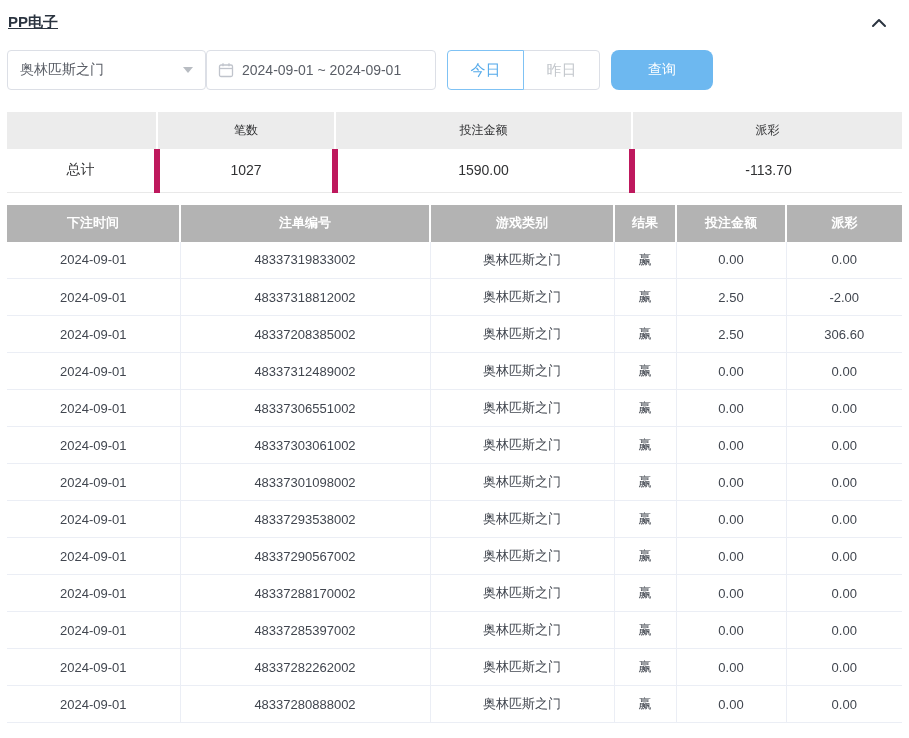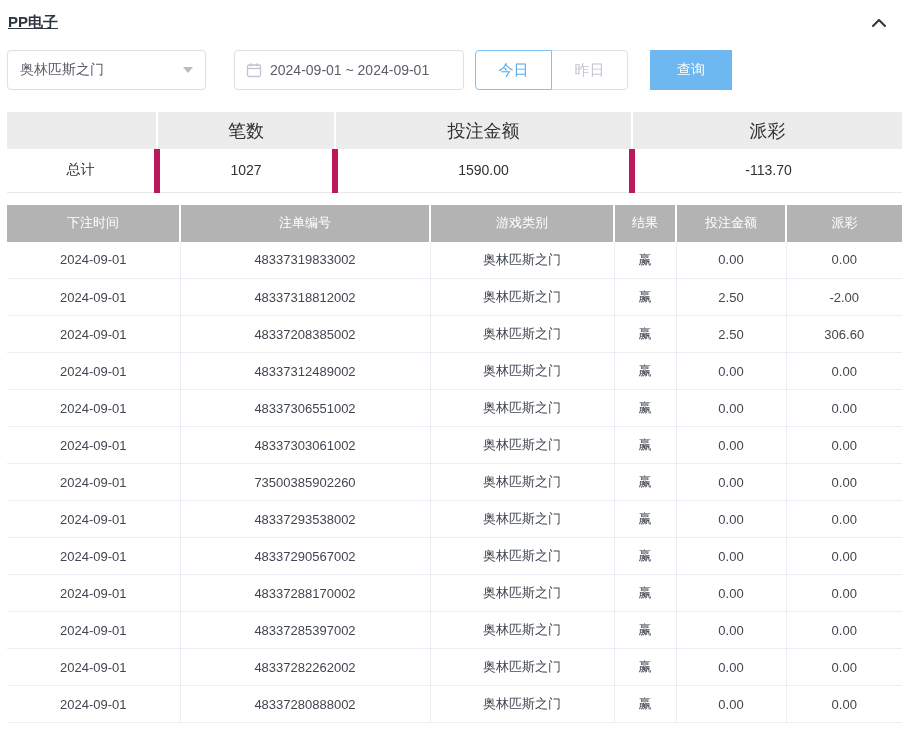--- a/index.html
+++ b/index.html
@@ -14,52 +14,52 @@
                   background: none; border: none; cursor: pointer; padding: 0; }
   .collapse-btn svg { display: block; }
 
   
   .filters { display: flex; align-items: center; margin-top: 8px; height: 40px; }
   .select-box { width: 199px; height: 40px; border: 1px solid #dcdfe6; border-radius: 4px;
                 display: flex; align-items: center; justify-content: space-between;
                 padding: 0 12px; font-size: 14px; color: #5a5e66; cursor: pointer; background: #fff; }
   .caret-down { width: 0; height: 0; border-left: 5px solid transparent;
                 border-right: 5px solid transparent; border-top: 6px solid #b8bcc2; }
-  .date-box { margin-left: 28px; width: 230px; height: 40px; border: 1px solid #dcdfe6;
+  .date-box { margin-left: 0; width: 230px; height: 40px; border: 1px solid #dcdfe6;
               border-radius: 4px; display: flex; align-items: center; gap: 8px;
               padding: 0 11px; font-size: 14px; color: #5a5e66; cursor: pointer; background: #fff; }
   .cal-icon { color: #c0c4cc; flex: 0 0 auto; display: flex; }
 
   .btn-group { display: flex; margin-left: 11px; }
   .btn-group .qbtn { height: 40px; min-width: 77px; padding: 0 18px; background: #fff;
                      border: 1px solid #dcdfe6; font-size: 15px; color: #c3c7cc;
                      cursor: pointer; margin-left: -1px;
                      font-family: "Liberation Sans", "DejaVu Sans", sans-serif; }
   .btn-group .qbtn:first-child { border-radius: 4px 0 0 4px; margin-left: 0; }
   .btn-group .qbtn:last-child { border-radius: 0 4px 4px 0; }
   .btn-group .qbtn.active { border-color: #7fc2f4; color: #55aaea; position: relative; z-index: 1; }
 
-  .query-btn { margin-left: 22px; height: 40px; width: 82px; border: none; border-radius: 0;
+  .query-btn { margin-left: 11px; height: 40px; width: 102px; border: none; border-radius: 8px;
                background: #6db8f0; color: #fff; font-size: 14px; cursor: pointer;
                font-family: "Liberation Sans", "DejaVu Sans", sans-serif; }
 
   
   table { border-collapse: collapse; table-layout: fixed; width: 895px; }
   .summary-table { margin-top: 22px; }
-  .summary-table th { background: #ececec; height: 37px; font-size: 18px; font-weight: 400;
+  .summary-table th { background: #ececec; height: 37px; font-size: 12px; font-weight: 400;
                       color: #303133; text-align: center; border-right: 2px solid #fff; }
   .summary-table th:last-child { border-right: none; }
   .summary-table td { height: 43px; font-size: 14px; text-align: center; color: #303133;
                       border-bottom: 1px solid #e9e9e9; border-right: 6px solid #be185d;
                       background: #fff; }
   .summary-table td:last-child { border-right: none; }
 
   
   .records-table { margin-top: 12px; }
-  .records-table th { background: #b3b3b3; height: 37px; font-size: 13px; font-weight: 400;
+  .records-table th { background: #b3b3b3; height: 37px; font-size: 13px; font-weight: 700;
                       color: #fff; text-align: center; border-right: 2px solid #fff; }
   .records-table th:last-child { border-right: none; }
   .records-table td { height: 37px; font-size: 13px; text-align: center; color: #41464f;
                       border-bottom: 1px solid #ebeef5; border-right: 1px solid #ebeef5;
                       background: #fff; }
   .records-table td:last-child { border-right: none; }
 
   .neg { color: #f25050; }
 </style>
 </head>
@@ -192,21 +192,21 @@
         <tr>
           <td>2024-09-01</td>
           <td>48337303061002</td>
           <td>奥林匹斯之门</td>
           <td>赢</td>
           <td>0.00</td>
           <td>0.00</td>
         </tr>
         <tr>
           <td>2024-09-01</td>
-          <td>73500385902260</td>
+          <td>48337301098002</td>
           <td>奥林匹斯之门</td>
           <td>赢</td>
           <td>0.00</td>
           <td>0.00</td>
         </tr>
         <tr>
           <td>2024-09-01</td>
           <td>48337293538002</td>
           <td>奥林匹斯之门</td>
           <td>赢</td>

